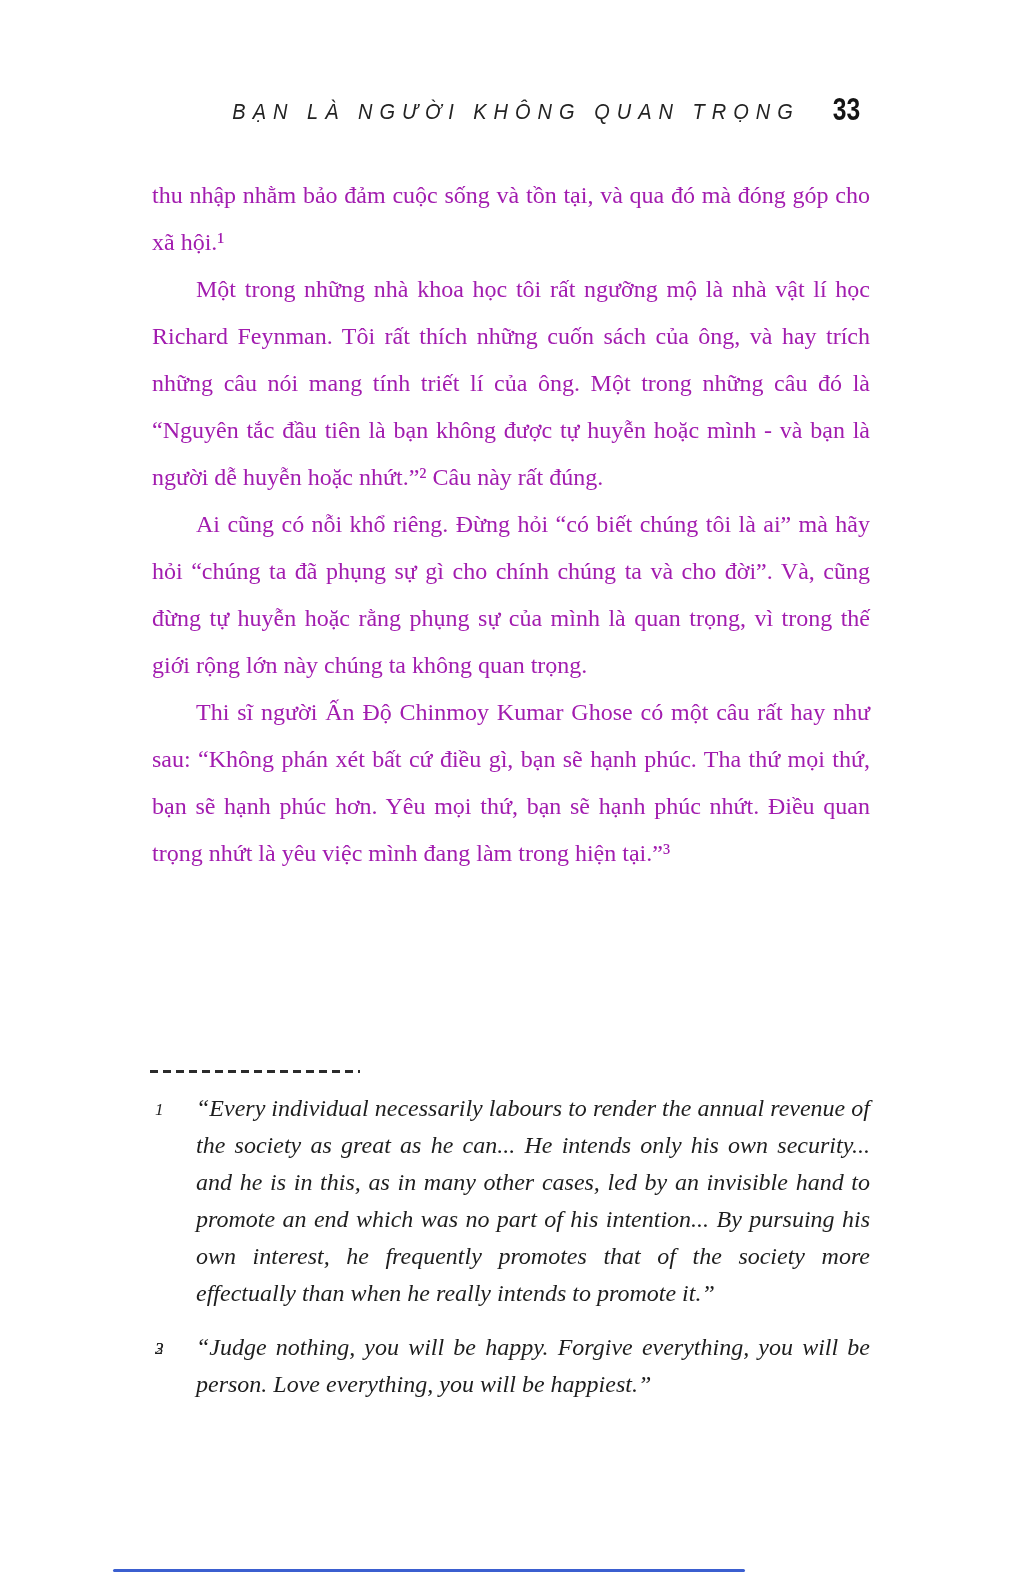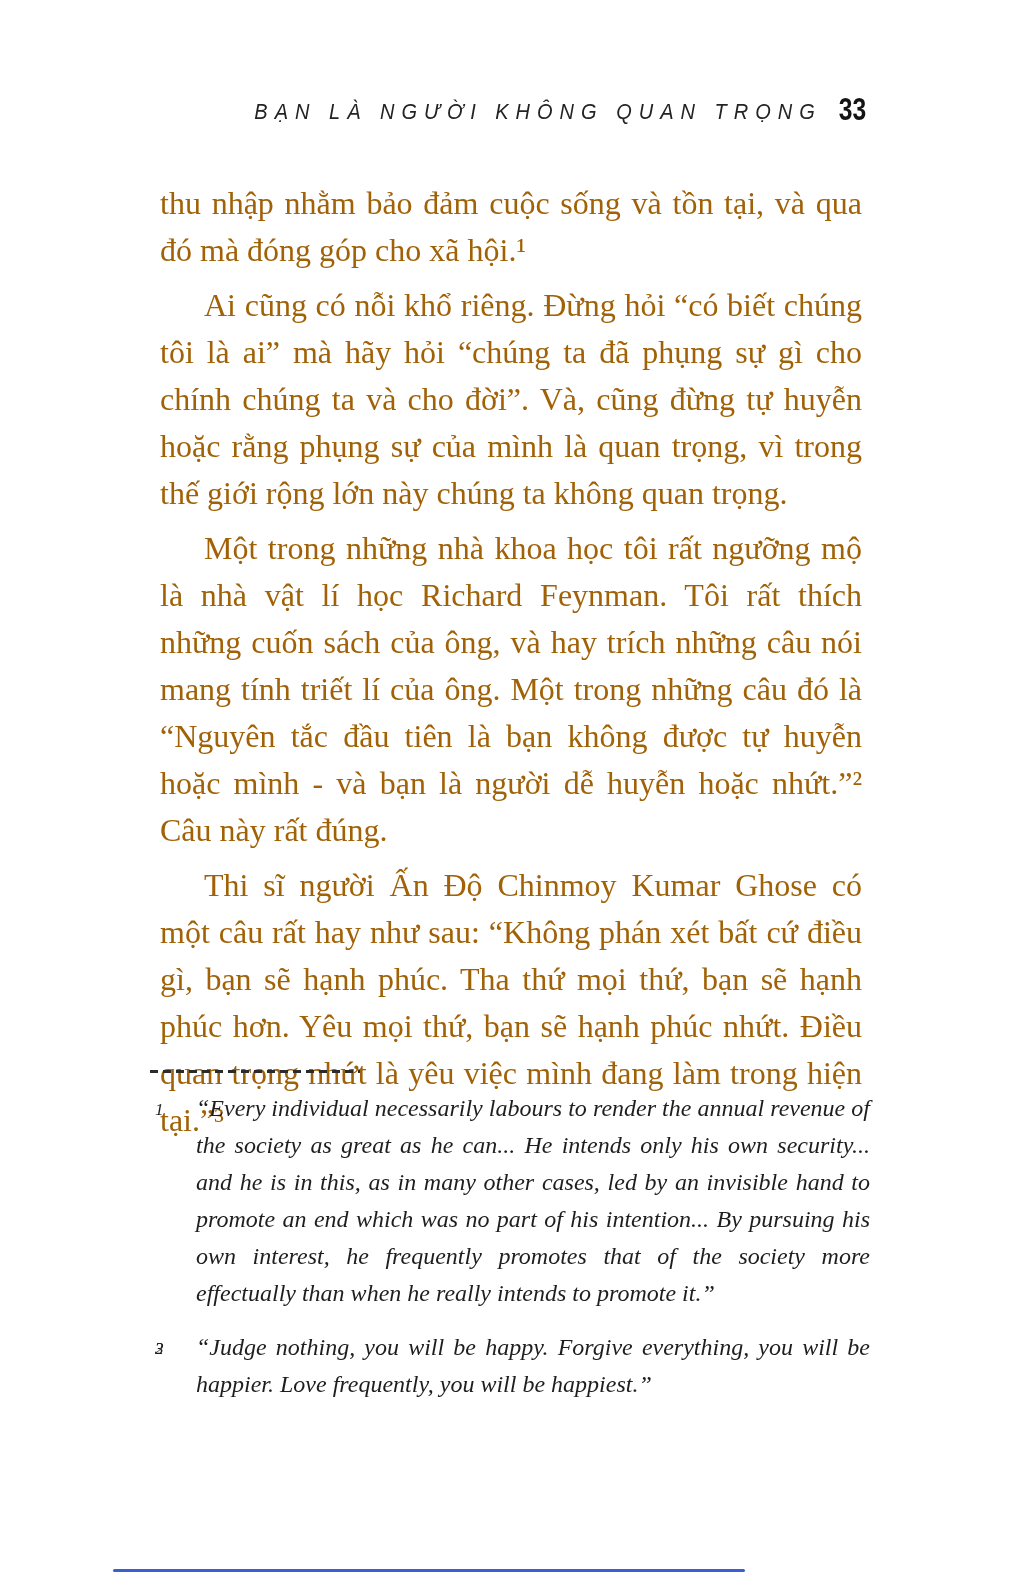--- a/index.html
+++ b/index.html
@@ -13,24 +13,24 @@
     height: 1575px;
     background: #ffffff;
     overflow: hidden;
     font-family: "Liberation Serif", "DejaVu Serif", serif;
   }
 
   
   .header {
     position: absolute;
     top: 94px;
-    right: 158px;
+    right: 164px;
     display: flex;
     align-items: baseline;
-    gap: 12px;
+    gap: 28px;
     white-space: nowrap;
   }
   .header-title {
     font-family: "Liberation Sans", "DejaVu Sans", sans-serif;
     font-style: italic;
     font-size: 20px;
     letter-spacing: 7px;
     color: #232323;
     transform: scaleY(1.12);
     transform-origin: left bottom;
@@ -46,25 +46,25 @@
   }
 
   
   .body-text {
     position: absolute;
     left: 152px;
     top: 172px;
     width: 718px;
   }
   .body-text p {
-    margin: 8px;
-    font-size: 32px;
+    margin: 0;
+    font-size: 24px;
     line-height: 47px;
     text-align: justify;
-    color: #a16207;
+    color: #a21caf;
   }
   .body-text p.indent {
     text-indent: 44px;
   }
 
   
   .footnote-divider {
     position: absolute;
     left: 150px;
     top: 1070px;
@@ -115,36 +115,36 @@
 
 <div class="page" style="background: rgb(255, 255, 255);">
 
   <div class="header">
     <span class="header-title">BẠN LÀ NGƯỜI KHÔNG QUAN TRỌNG</span>
     <span class="page-number">33</span>
   </div>
 
   <div class="body-text">
     <p>thu nhập nhằm bảo đảm cuộc sống và tồn tại, và qua đó mà đóng góp cho xã hội.¹</p>
+    <p class="indent">Một trong những nhà khoa học tôi rất ngưỡng mộ là nhà vật lí học Richard Feynman. Tôi rất thích những cuốn sách của ông, và hay trích những câu nói mang tính triết lí của ông. Một trong những câu đó là “Nguyên tắc đầu tiên là bạn không được tự huyễn hoặc mình - và bạn là người dễ huyễn hoặc nhứt.”² Câu này rất đúng.</p>
     <p class="indent">Ai cũng có nỗi khổ riêng. Đừng hỏi “có biết chúng tôi là ai” mà hãy hỏi “chúng ta đã phụng sự gì cho chính chúng ta và cho đời”. Và, cũng đừng tự huyễn hoặc rằng phụng sự của mình là quan trọng, vì trong thế giới rộng lớn này chúng ta không quan trọng.</p>
-    <p class="indent">Một trong những nhà khoa học tôi rất ngưỡng mộ là nhà vật lí học Richard Feynman. Tôi rất thích những cuốn sách của ông, và hay trích những câu nói mang tính triết lí của ông. Một trong những câu đó là “Nguyên tắc đầu tiên là bạn không được tự huyễn hoặc mình - và bạn là người dễ huyễn hoặc nhứt.”² Câu này rất đúng.</p>
     <p class="indent">Thi sĩ người Ấn Độ Chinmoy Kumar Ghose có một câu rất hay như sau: “Không phán xét bất cứ điều gì, bạn sẽ hạnh phúc. Tha thứ mọi thứ, bạn sẽ hạnh phúc hơn. Yêu mọi thứ, bạn sẽ hạnh phúc nhứt. Điều quan trọng nhứt là yêu việc mình đang làm trong hiện tại.”³</p>
   </div>
 
   <div class="footnote-divider"></div>
 
   <div class="footnotes">
     <div class="footnote">
       <span class="fn-marker">1</span>
       <span>“Every individual necessarily labours to render the annual revenue of the society as great as he can... He intends only his own security... and he is in this, as in many other cases, led by an invisible hand to promote an end which was no part of his intention... By pursuing his own interest, he frequently promotes that of the society more effectually than when he really intends to promote it.”</span>
     </div>
     <div class="footnote">
       <span class="fn-marker">2</span>
     </div>
     <div class="footnote">
       <span class="fn-marker">3</span>
-      <span>“Judge nothing, you will be happy. Forgive everything, you will be happier. Love frequently, you will be happiest.”</span>
+      <span>“Judge nothing, you will be happy. Forgive everything, you will be person. Love everything, you will be happiest.”</span>
     </div>
   </div>
 
   <div class="bottom-line" style="background: rgb(59, 95, 208);"></div>
 
 </div>
 
 </body></html>

